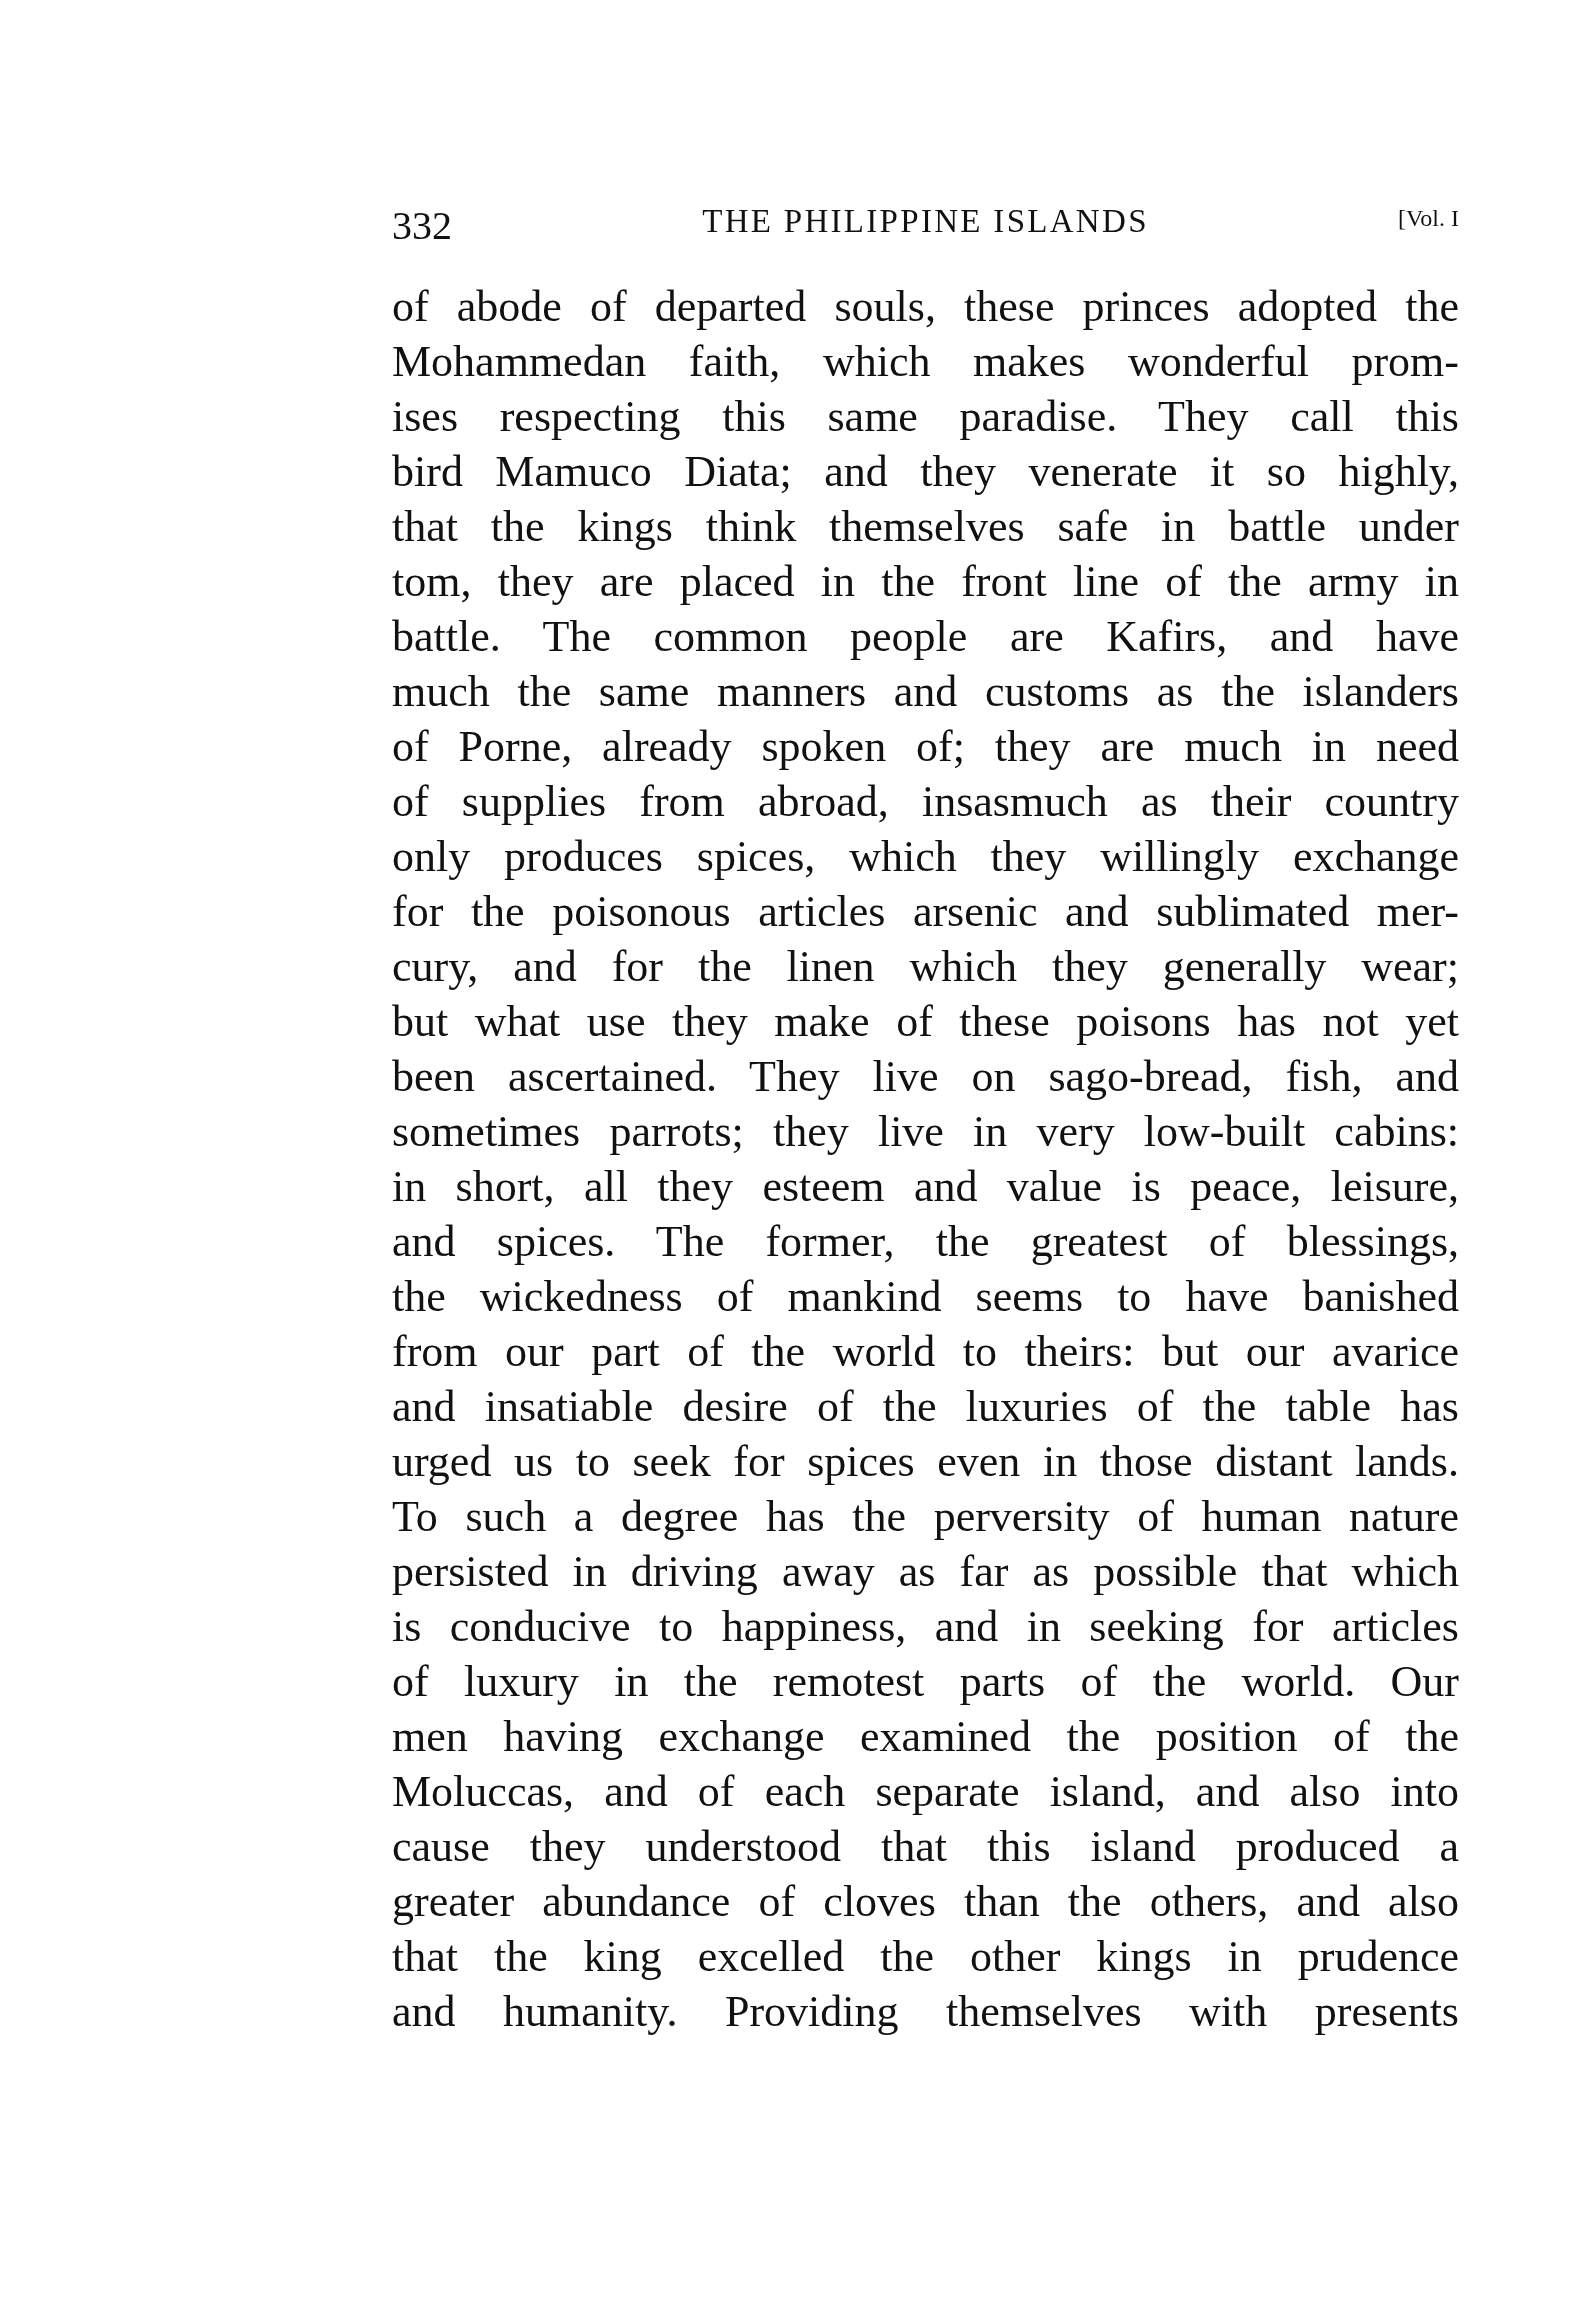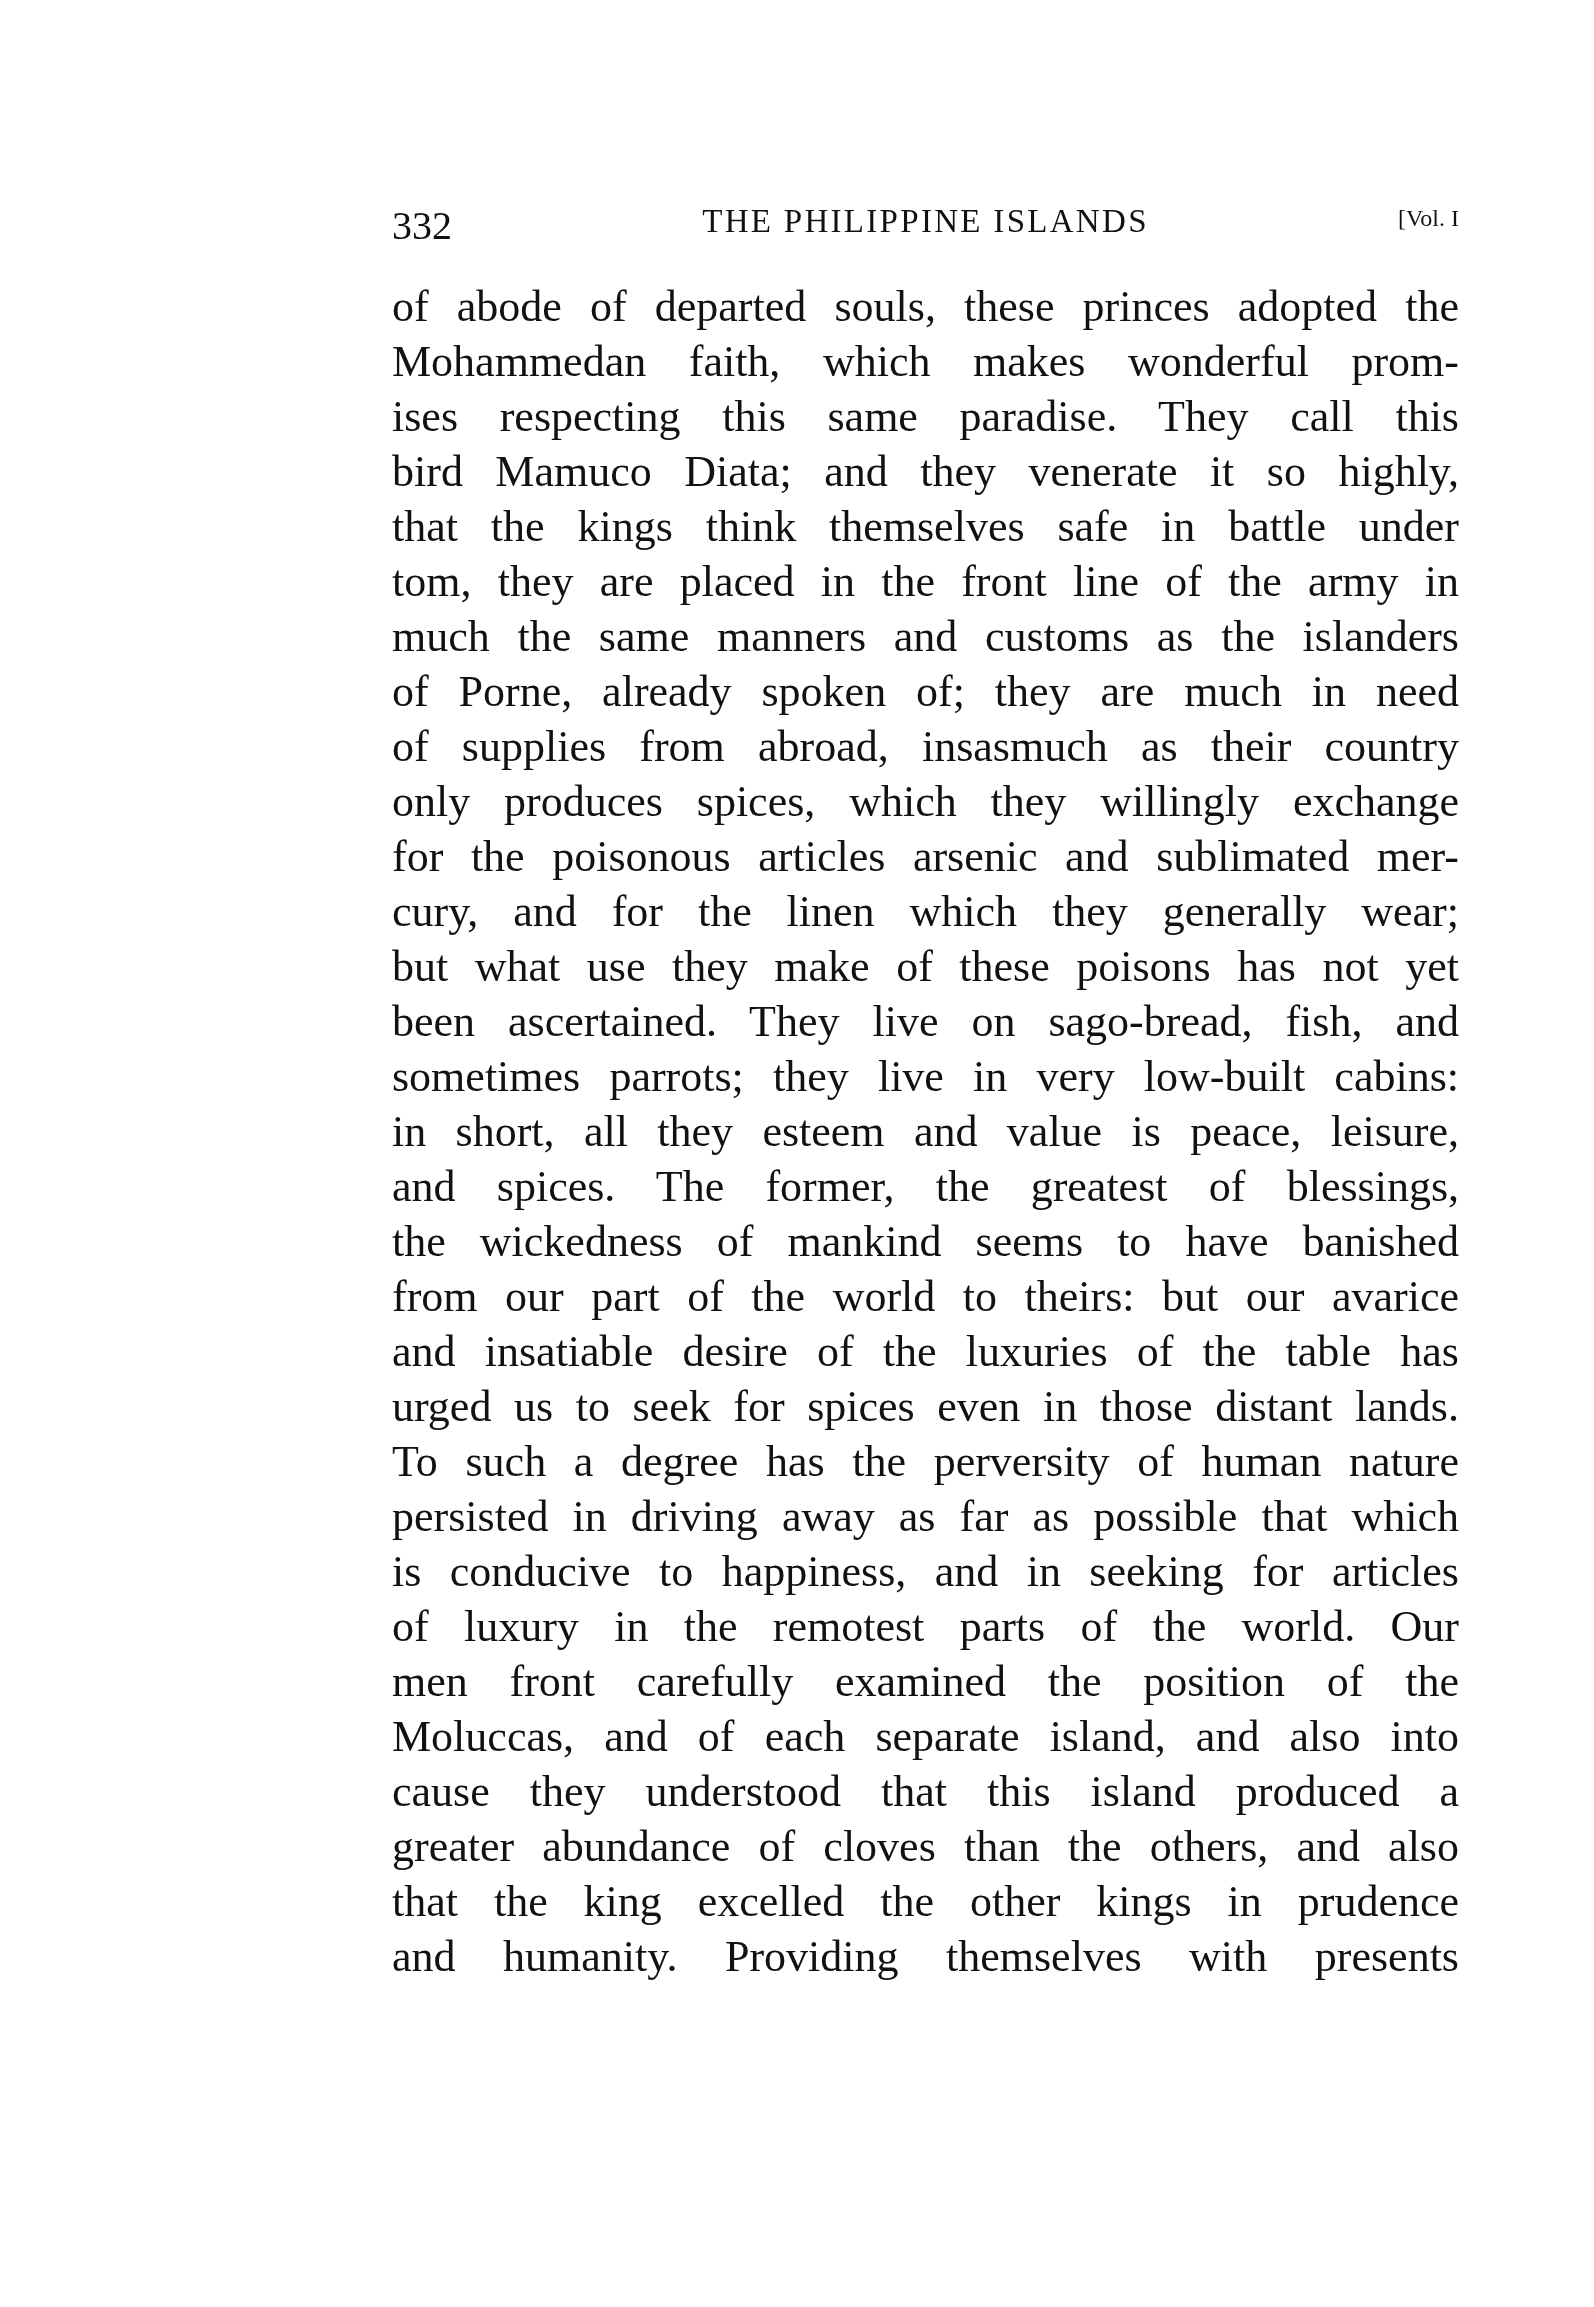--- a/index.html
+++ b/index.html
@@ -43,40 +43,41 @@
     <span class="title">THE PHILIPPINE ISLANDS</span>
     <span class="vol">[Vol. I</span>
   </div>
   <div class="body-text" id="body-text">
       <span class="line">of abode of departed souls, these princes adopted the</span>
       <span class="line">Mohammedan faith, which makes wonderful prom-</span>
       <span class="line">ises respecting this same paradise.  They call this</span>
       <span class="line">bird Mamuco Diata; and they venerate it so highly,</span>
       <span class="line">that the kings think themselves safe in battle under</span>
       <span class="line">tom, they are placed in the front line of the army in</span>
+      <span class="line">battle.  The common people are Kafirs, and have</span>
       <span class="line">much the same manners and customs as the islanders</span>
       <span class="line">of Porne, already spoken of; they are much in need</span>
       <span class="line">of supplies from abroad, insasmuch as their country</span>
       <span class="line">only produces spices, which they willingly exchange</span>
       <span class="line">for the poisonous articles arsenic and sublimated mer-</span>
       <span class="line">cury, and for the linen which they generally wear;</span>
       <span class="line">but what use they make of these poisons has not yet</span>
       <span class="line">been ascertained.  They live on sago-bread, fish, and</span>
       <span class="line">sometimes parrots; they live in very low-built cabins:</span>
       <span class="line">in short, all they esteem and value is peace, leisure,</span>
       <span class="line">and spices.  The former, the greatest of blessings,</span>
       <span class="line">the wickedness of mankind seems to have banished</span>
       <span class="line">from our part of the world to theirs: but our avarice</span>
       <span class="line">and insatiable desire of the luxuries of the table has</span>
       <span class="line">urged us to seek for spices even in those distant lands.</span>
       <span class="line">To such a degree has the perversity of human nature</span>
       <span class="line">persisted in driving away as far as possible that which</span>
       <span class="line">is conducive to happiness, and in seeking for articles</span>
       <span class="line">of luxury in the remotest parts of the world.  Our</span>
-      <span class="line">men front carefully examined the position of the</span>
+      <span class="line">men having exchange examined the position of the</span>
       <span class="line">Moluccas, and of each separate island, and also into</span>
       <span class="line">cause they understood that this island produced a</span>
       <span class="line">greater abundance of cloves than the others, and also</span>
       <span class="line">that the king excelled the other kings in prudence</span>
       <span class="line">and humanity.  Providing themselves with presents</span>
     </div>
 </div>
 
 
 </body></html>

